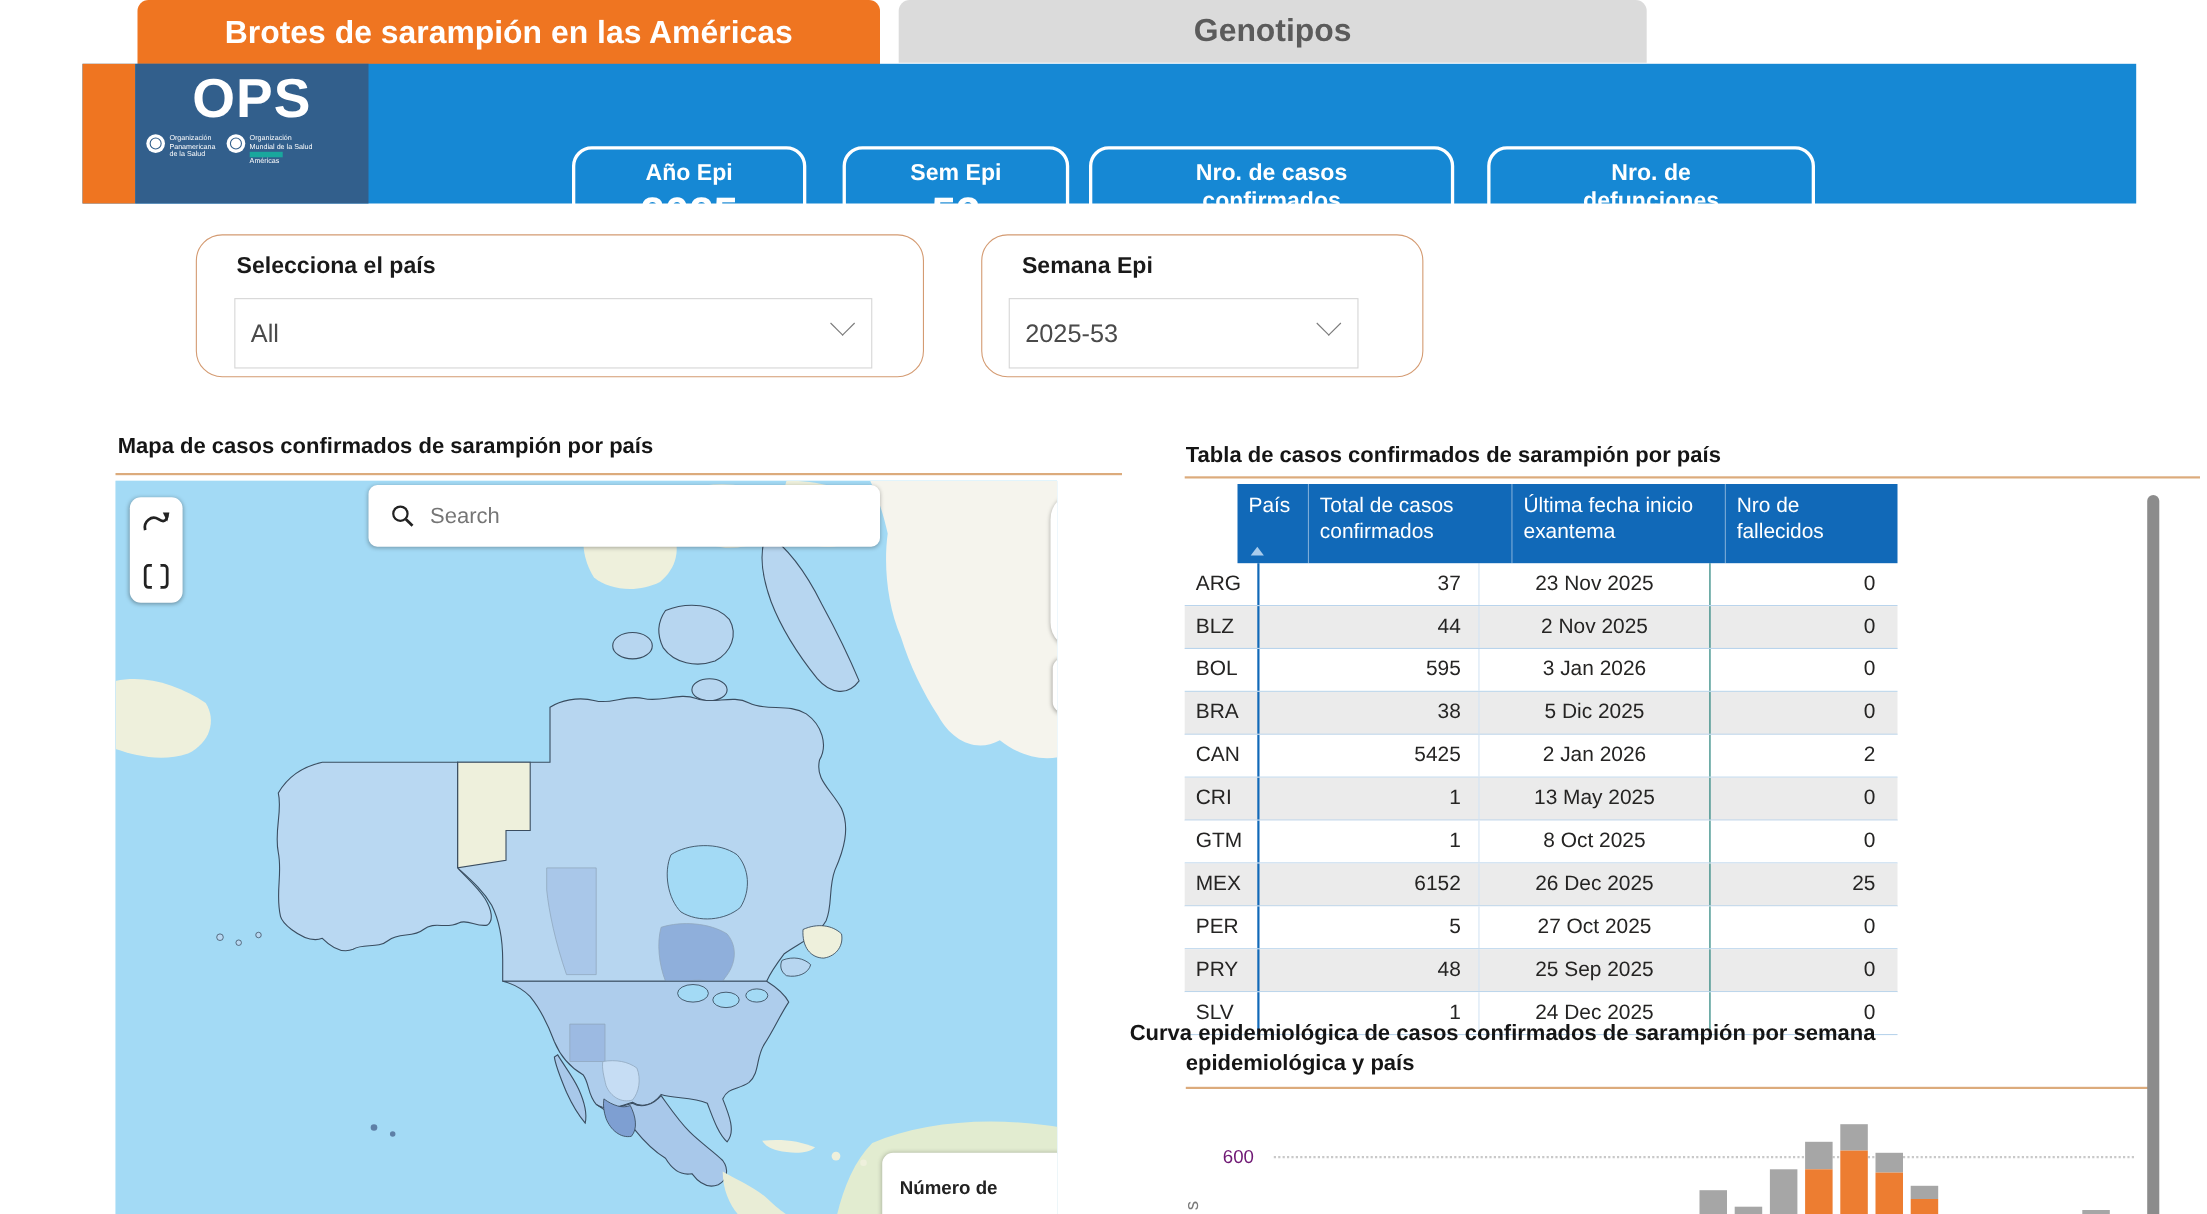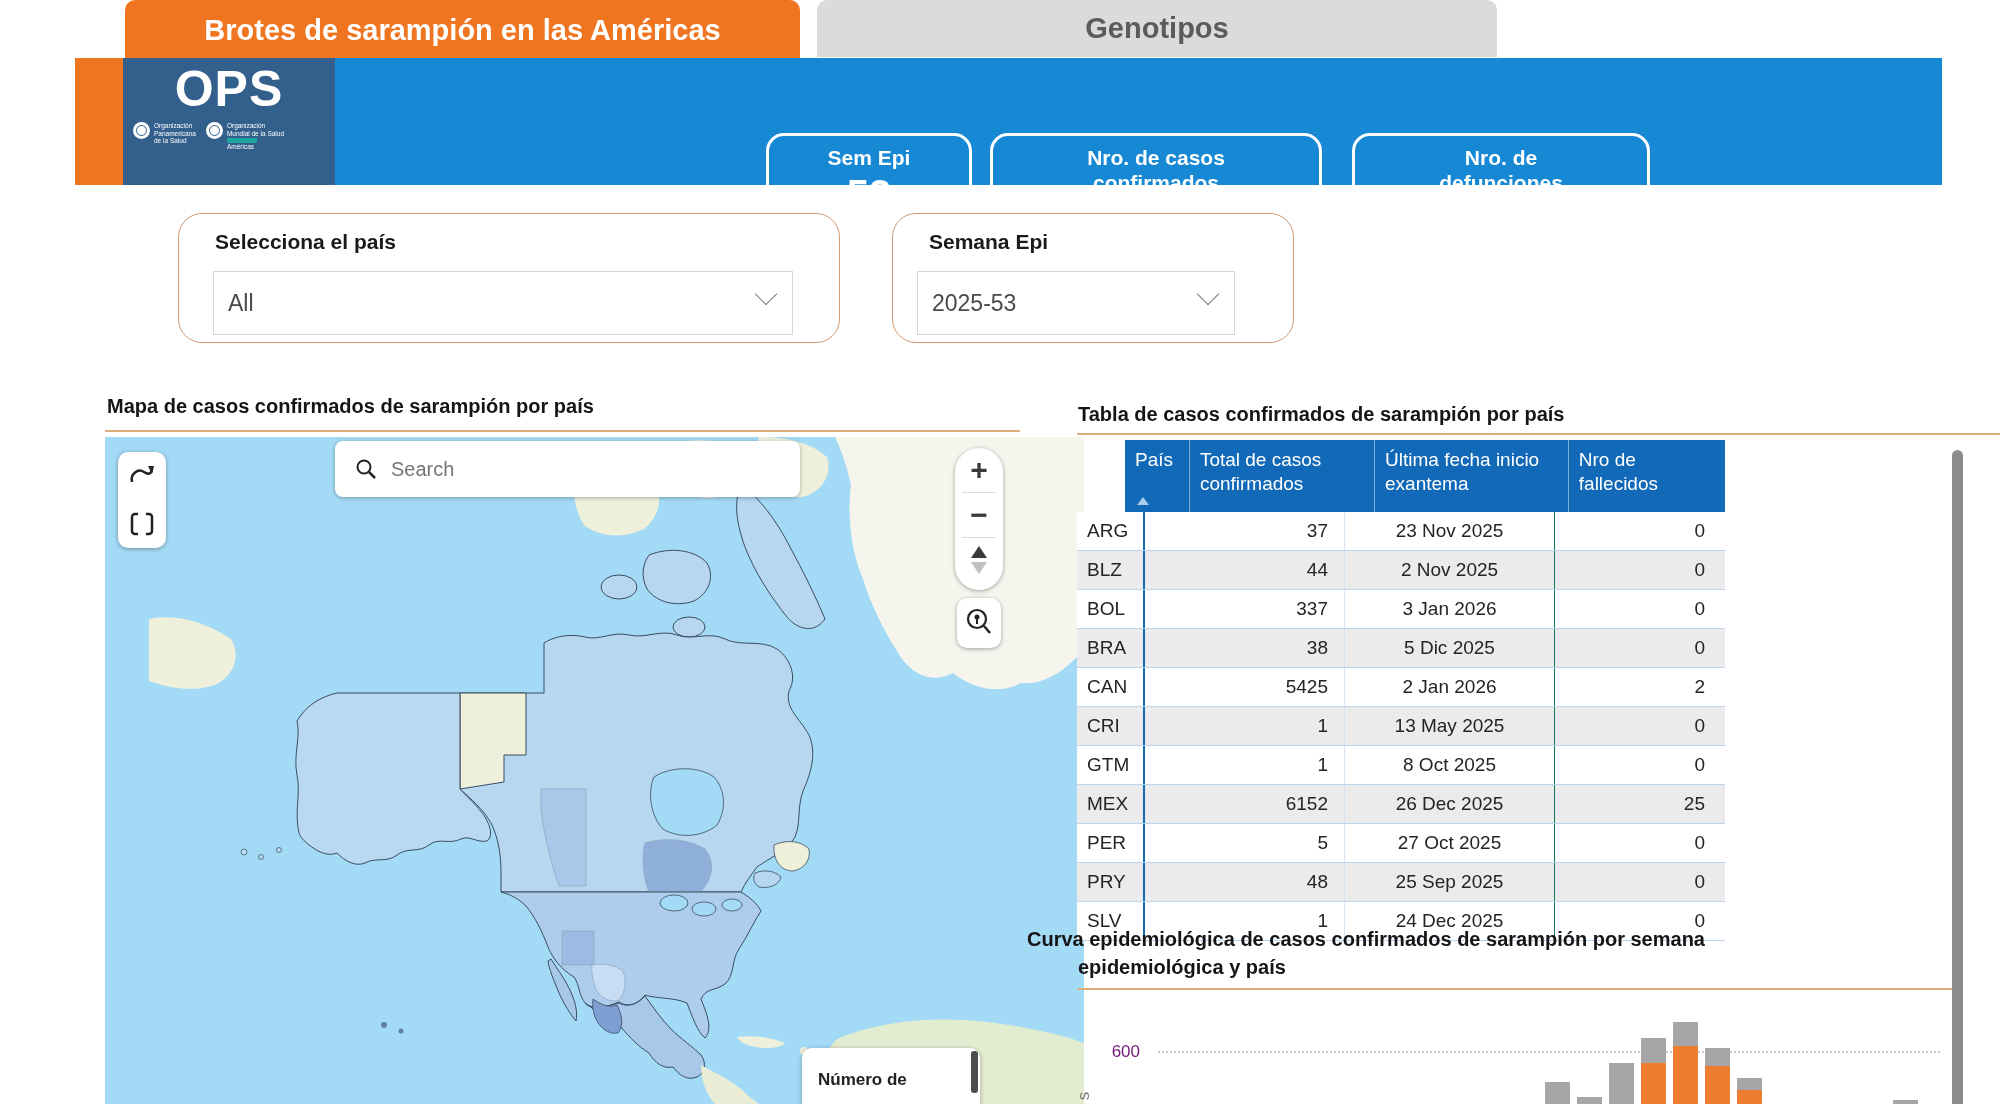--- a/index.html
+++ b/index.html
@@ -30,21 +30,21 @@
   .filter{position:absolute;top:213px;height:130px;border:1.5px solid #D49B72;border-radius:24px;box-sizing:border-box;background:#fff;}
   .filter-label{position:absolute;left:36px;top:16px;font-weight:bold;font-size:21px;}
   .dropdown{position:absolute;top:57px;height:64px;background:#fff;border:1px solid #D6D6D6;box-sizing:border-box;
             display:flex;align-items:center;}
   .dd-value{font-size:23px;color:#4a4a4a;margin-left:14px;}
   .chev{position:absolute;right:18px;top:14px;width:15px;height:15px;border-left:1.5px solid #7a7a7a;border-bottom:1.5px solid #7a7a7a;transform:rotate(-45deg);}
   
   .sec-title{position:absolute;font-weight:bold;font-size:20px;color:#151515;}
   .tan-line{position:absolute;height:2px;background:#DCAB7C;}
   
-  .map-wrap{position:absolute;left:105px;top:437px;width:935px;height:667px;overflow:hidden;background:#A3DAF5;padding-left:44px;}
+  .map-wrap{position:absolute;left:105px;top:437px;width:856px;height:667px;overflow:hidden;background:#A3DAF5;}
   .map-btn{position:absolute;background:#fff;border-radius:10px;box-shadow:0 1px 4px rgba(0,0,0,.35);}
   .search-box{position:absolute;left:230px;top:4px;width:465px;height:56px;background:#fff;border-radius:8px;
               box-shadow:0 1px 4px rgba(0,0,0,.3);display:flex;align-items:center;}
   .search-ph{font-size:20px;color:#757575;margin-left:14px;}
   .zoom-pill{position:absolute;left:850px;top:11px;width:48px;height:142px;background:#fff;border-radius:24px;
              box-shadow:0 1px 4px rgba(0,0,0,.35);display:flex;flex-direction:column;align-items:center;}
   .zoom-glyph{font-size:30px;font-weight:bold;color:#3a3a3a;line-height:44px;height:44px;cursor:pointer;}
   .pill-div{width:34px;height:1px;background:#ddd;}
   .tri-up{width:0;height:0;border-left:8px solid transparent;border-right:8px solid transparent;border-bottom:12px solid #3a3a3a;margin-top:8px;}
   .tri-dn{width:0;height:0;border-left:8px solid transparent;border-right:8px solid transparent;border-top:12px solid #c0c0c0;margin-top:4px;}
@@ -105,20 +105,24 @@
           <div class="logo-lines">
             <div>Organización</div>
             <div>Mundial de la Salud</div>
             <div class="teal-bar"></div>
             <div>Américas</div>
           </div>
         </div>
       </div>
     </div>
 
+    <div class="kpi" style="left:445px;width:213px;">
+      <div class="kpi-label">Año Epi</div>
+      <div class="kpi-value">2025</div>
+    </div>
     <div class="kpi" style="left:691px;width:206px;">
       <div class="kpi-label">Sem Epi</div>
       <div class="kpi-value">53</div>
     </div>
     <div class="kpi" style="left:915px;width:332px;">
       <div class="kpi-label" style="max-width:160px;margin-left:auto;margin-right:auto;">Nro. de casos confirmados</div>
     </div>
     <div class="kpi" style="left:1277px;width:298px;">
       <div class="kpi-label" style="max-width:130px;margin-left:auto;margin-right:auto;">Nro. de defunciones</div>
       <div class="kpi-value-clip">44</div>
@@ -265,21 +269,21 @@
           <div class="tcell c3">0</div>
         </div>
         <div class="trow alt">
           <div class="tcell c0">BLZ</div>
           <div class="tcell c1">44</div>
           <div class="tcell c2">2 Nov 2025</div>
           <div class="tcell c3">0</div>
         </div>
         <div class="trow">
           <div class="tcell c0">BOL</div>
-          <div class="tcell c1">337</div>
+          <div class="tcell c1">595</div>
           <div class="tcell c2">3 Jan 2026</div>
           <div class="tcell c3">0</div>
         </div>
         <div class="trow alt">
           <div class="tcell c0">BRA</div>
           <div class="tcell c1">38</div>
           <div class="tcell c2">5 Dic 2025</div>
           <div class="tcell c3">0</div>
         </div>
         <div class="trow">

